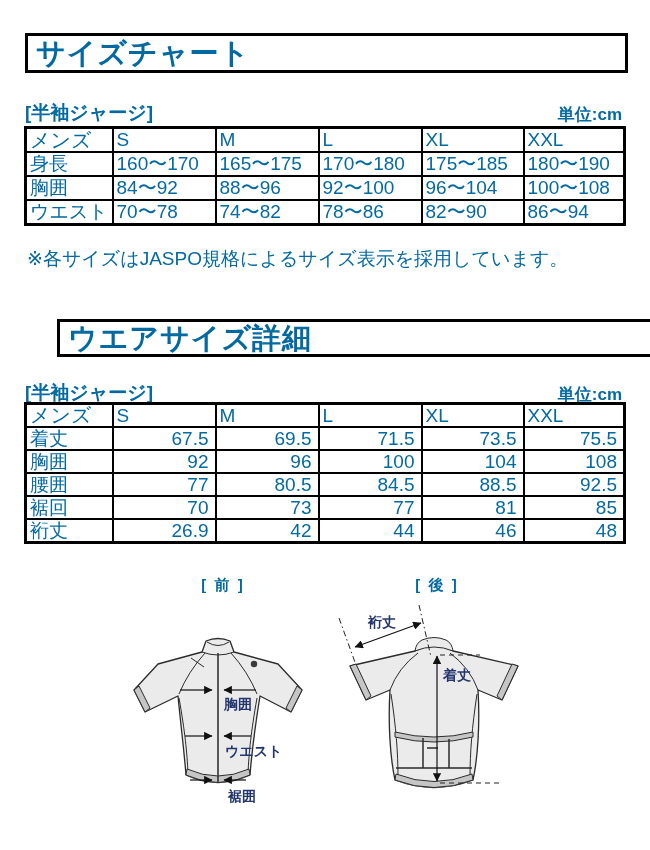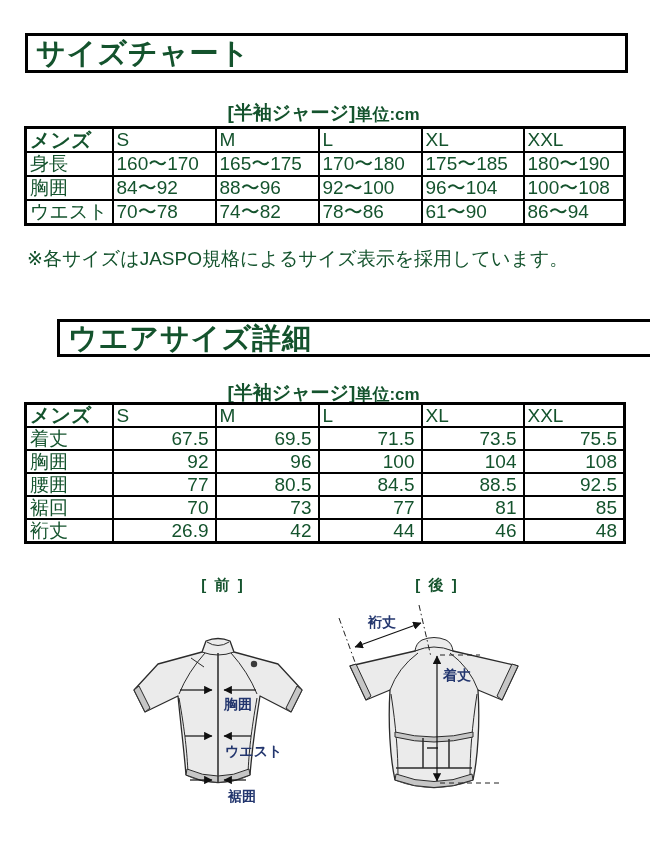--- a/index.html
+++ b/index.html
@@ -1,47 +1,47 @@
 <!DOCTYPE html>
 <html><head>
 <meta charset="utf-8">
 <style>
   html,body{margin:0;padding:0;background:#fff;}
   .page{
     position:relative;width:650px;height:850px;background:#fff;overflow:hidden;
-    font-family:"Liberation Sans","DejaVu Sans",sans-serif;color:#14532d;
+    font-family:"Liberation Sans","DejaVu Sans",sans-serif;color:#0369a1;
   }
   .title-box{
     position:absolute;left:25px;width:603px;height:40px;box-sizing:border-box;
     border:3px solid #000;font-size:29px;font-weight:800;line-height:34px;
     padding-left:8px;letter-spacing:1px;white-space:nowrap;overflow:hidden;background:#fff;
   }
   #title1{top:33px;}
   #title2{top:319px;height:38px;line-height:32px;margin-left:32px;}
   .caption-row{
-    position:absolute;left:25px;width:597px;display:flex;justify-content:center;
+    position:absolute;left:25px;width:597px;display:flex;justify-content:space-between;
     align-items:flex-end;
   }
   #cap1{top:100px;}
   #cap2{top:380px;}
   .cap-name{font-size:19px;font-weight:bold;white-space:nowrap;}
   .cap-unit{font-size:17px;font-weight:bold;white-space:nowrap;}
   table.sizes{
     position:absolute;left:24px;border-collapse:collapse;table-layout:fixed;
     width:599px;background:#fff;border:3px solid #000;
   }
   #table1{top:126px;}
   #table2{top:402px;}
   table.sizes th,table.sizes td{
     border:2px solid #000;font-size:19px;font-weight:normal;padding:0 3px;
     height:22px;line-height:22px;white-space:nowrap;overflow:hidden;
     text-align:left;vertical-align:middle;
   }
   #table2 th,#table2 td{height:21px;line-height:21px;}
-  table.sizes th.first{font-weight:bold;font-size:20px;}
+  table.sizes th.first{font-weight:normal;font-size:20px;}
   #table2 td.val{text-align:right;padding-right:6px;}
   .notes{position:absolute;left:27px;top:246px;font-size:19px;line-height:26px;white-space:nowrap;}
   #diagram{position:absolute;left:0;top:570px;width:650px;height:280px;}
   .dia-caption{
     position:absolute;top:6px;width:110px;text-align:center;
     font-size:15px;font-weight:bold;letter-spacing:2px;white-space:nowrap;
   }
   #front-cap{left:168px;}
   #back-cap{left:382px;}
   .dia-svg{position:absolute;}
@@ -93,21 +93,21 @@
         <td>88〜96</td>
         <td>92〜100</td>
         <td>96〜104</td>
         <td>100〜108</td>
       </tr>
       <tr>
         <td>ウエスト</td>
         <td>70〜78</td>
         <td>74〜82</td>
         <td>78〜86</td>
-        <td>61〜90</td>
+        <td>82〜90</td>
         <td>86〜94</td>
       </tr>
     </tbody>
   </table>
 
   <div class="notes">
     <div>※各サイズはJASPO規格によるサイズ表示を採用しています。</div>
   </div>
 
   <div class="title-box" id="title2">ウエアサイズ詳細</div>

